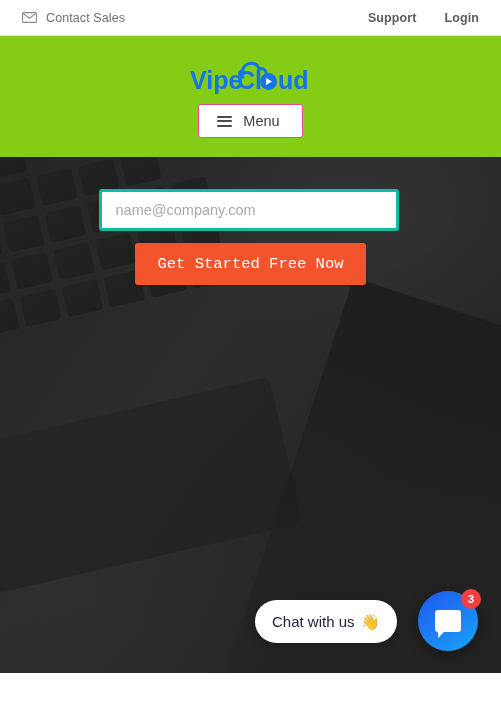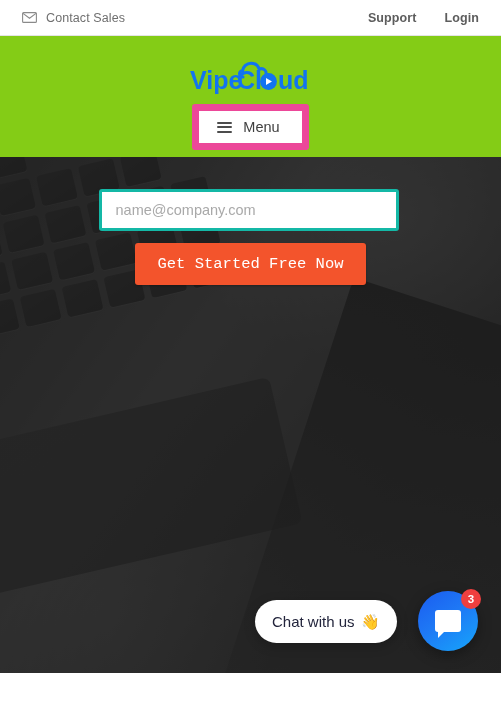--- a/index.html
+++ b/index.html
@@ -73,21 +73,21 @@
   .logo {
     position: relative;
     width: 125px;
     height: 46px;
     cursor: pointer;
   }
   .logo svg { display: block; }
 
   .menu-btn {
     margin-top: 9px;
-    border: 7px solid #ec4899;
+    border: 1px solid #ec4899;
     border-radius: 3px;
     background: #ffffff;
     padding: 8px 22px 8px 18px;
     display: flex;
     align-items: center;
     gap: 11px;
     cursor: pointer;
   }
   .hamburger {
     display: inline-flex;

